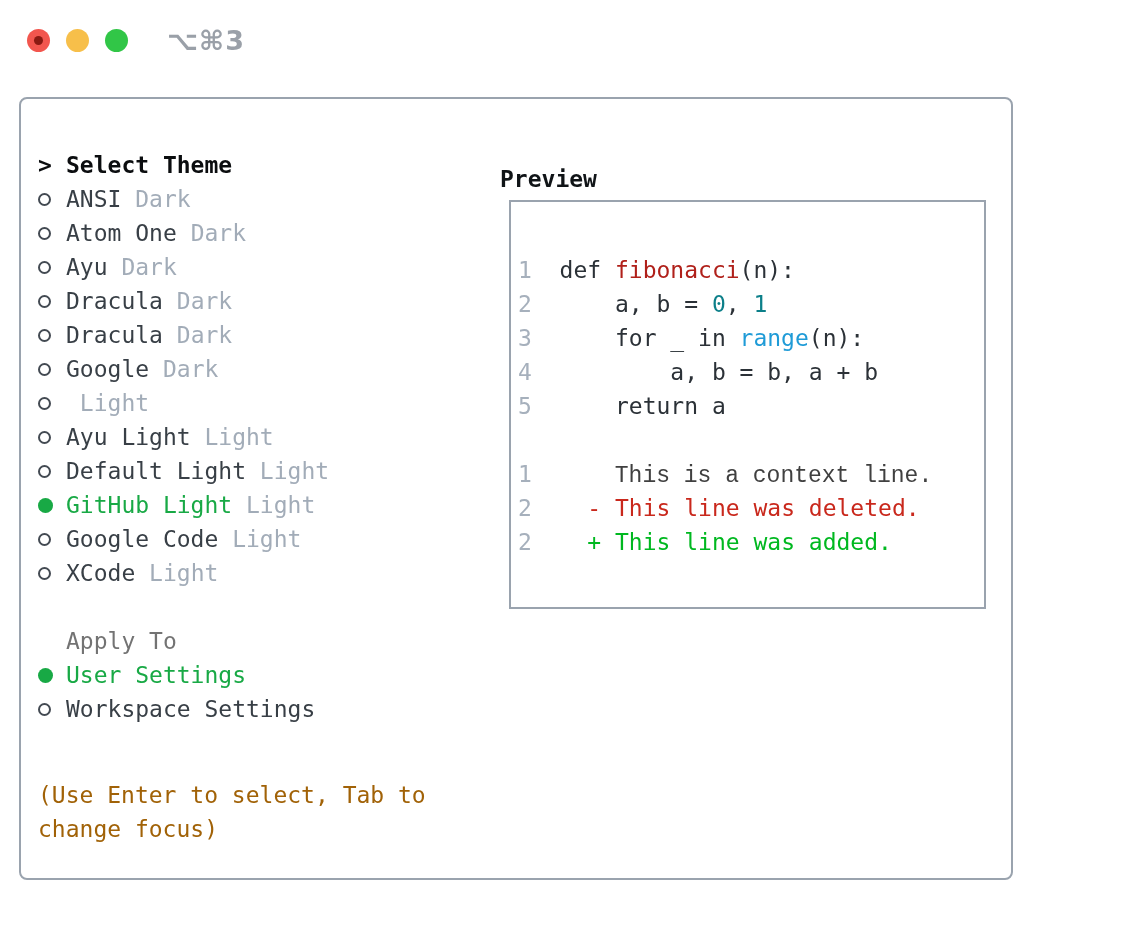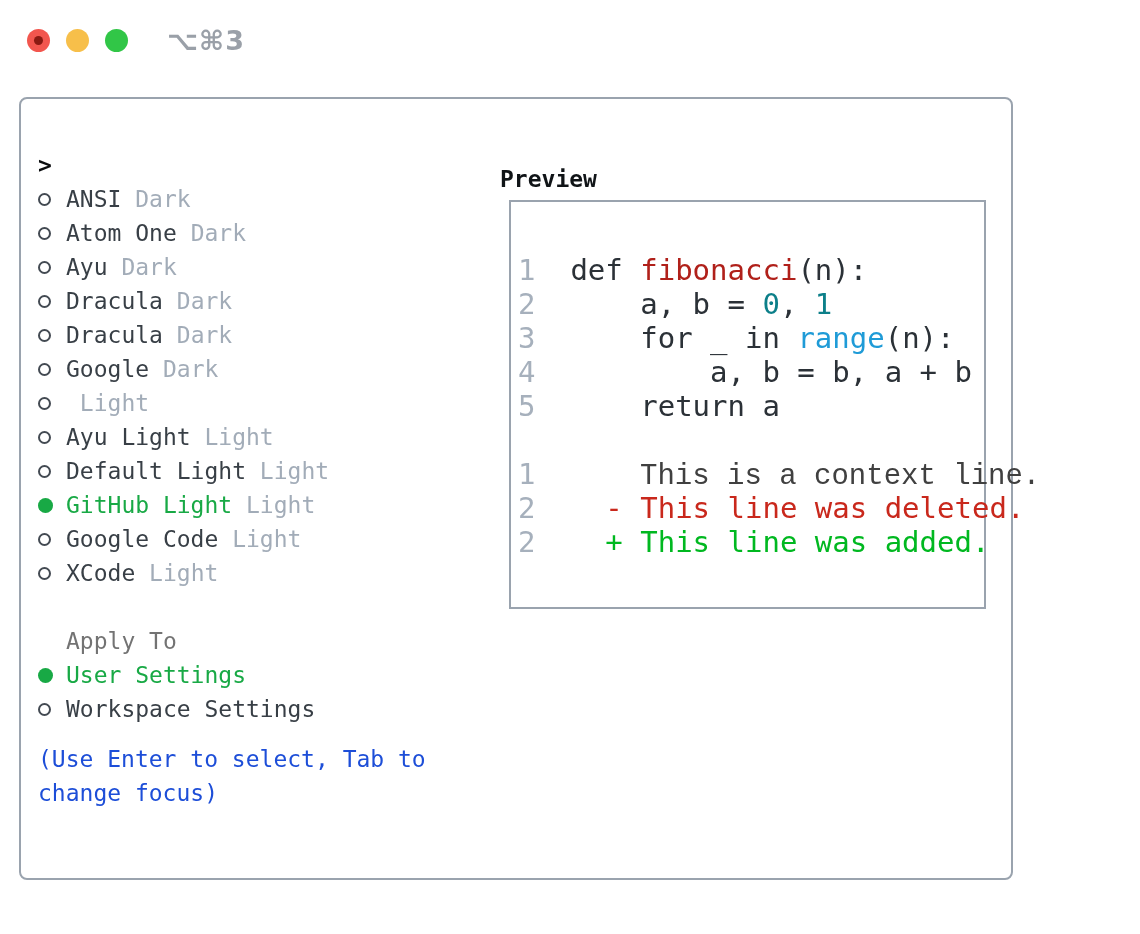--- a/index.html
+++ b/index.html
@@ -34,31 +34,31 @@
   .radio { width:13px; height:13px; border:2.5px solid #434a52; border-radius:50%; }
   .radio.sel { width:15px; height:15px; border:none; background:#18a945; }
   .hdr-label { font-weight:bold; color:#0b0d0f; }
   .t-name { color:#383f46; }
   .t-name.sel { color:#18a945; }
   .t-var { color:#a2acb8; }
   .apply-section { margin-top:34px; }
   .apply-label { color:#737373;text-align:center; }
   .opt-name { color:#383f46; }
   .opt-name.sel { color:#18a945; }
-  .hint { margin-top:16px; color:#1d4ed8; width:406px; white-space:normal; }
+  .hint { margin-top:52px; color:#a16207; width:406px; white-space:normal; }
   
   .preview-title {
     position:absolute; left:479px; top:63px;
     font-size:23px; line-height:34px; font-weight:bold; color:#101417;
   }
   .preview-box {
     position:absolute; left:488px; top:101px; width:477px; height:409px;
     border:2px solid #9aa3ae; background:#fff;
   }
-  .code { padding:51px 0 0 7px; font-size:29px; line-height:34px; white-space:pre; }
+  .code { padding:51px 0 0 7px; font-size:23px; line-height:34px; white-space:pre; }
   .code-row { height:34px; }
   .lineno { color:#a6b0bc; }
   .gap::before { content:"  "; }
   .seg-fg { color:#2b3137; }
   .seg-func { color:#b0201a; }
   .seg-lit { color:#0c7f89; }
   .seg-builtin { color:#1f9bd7; }
   .seg-ctx { color:#404040;font-family:Liberation Mono, monospace; }
   .seg-del { color:#c9281c; }
   .seg-add { color:#00b820; }
@@ -71,20 +71,21 @@
   <span class="light light-yellow"></span>
   <span class="light light-green"></span>
   <span class="shortcut">⌥⌘3</span>
 </div>
 
 <div class="panel">
 
   <div class="left-col">
     <div class="row">
       <span class="prefix"><span class="caret">&gt;</span></span>
+      <span class="hdr-label">Select Theme</span>
     </div>
     <div id="theme-list">
         <div class="row"><span class="prefix"><span class="radio"></span></span><span class="t-name">ANSI</span><span class="t-var"> Dark</span></div>
         <div class="row"><span class="prefix"><span class="radio"></span></span><span class="t-name">Atom One</span><span class="t-var"> Dark</span></div>
         <div class="row"><span class="prefix"><span class="radio"></span></span><span class="t-name">Ayu</span><span class="t-var"> Dark</span></div>
         <div class="row"><span class="prefix"><span class="radio"></span></span><span class="t-name">Dracula</span><span class="t-var"> Dark</span></div>
         <div class="row"><span class="prefix"><span class="radio"></span></span><span class="t-name">Dracula</span><span class="t-var"> Dark</span></div>
         <div class="row"><span class="prefix"><span class="radio"></span></span><span class="t-name">Google</span><span class="t-var"> Dark</span></div>
         <div class="row"><span class="prefix"><span class="radio"></span></span><span class="t-var"> Light</span></div>
         <div class="row"><span class="prefix"><span class="radio"></span></span><span class="t-name">Ayu Light</span><span class="t-var"> Light</span></div>

